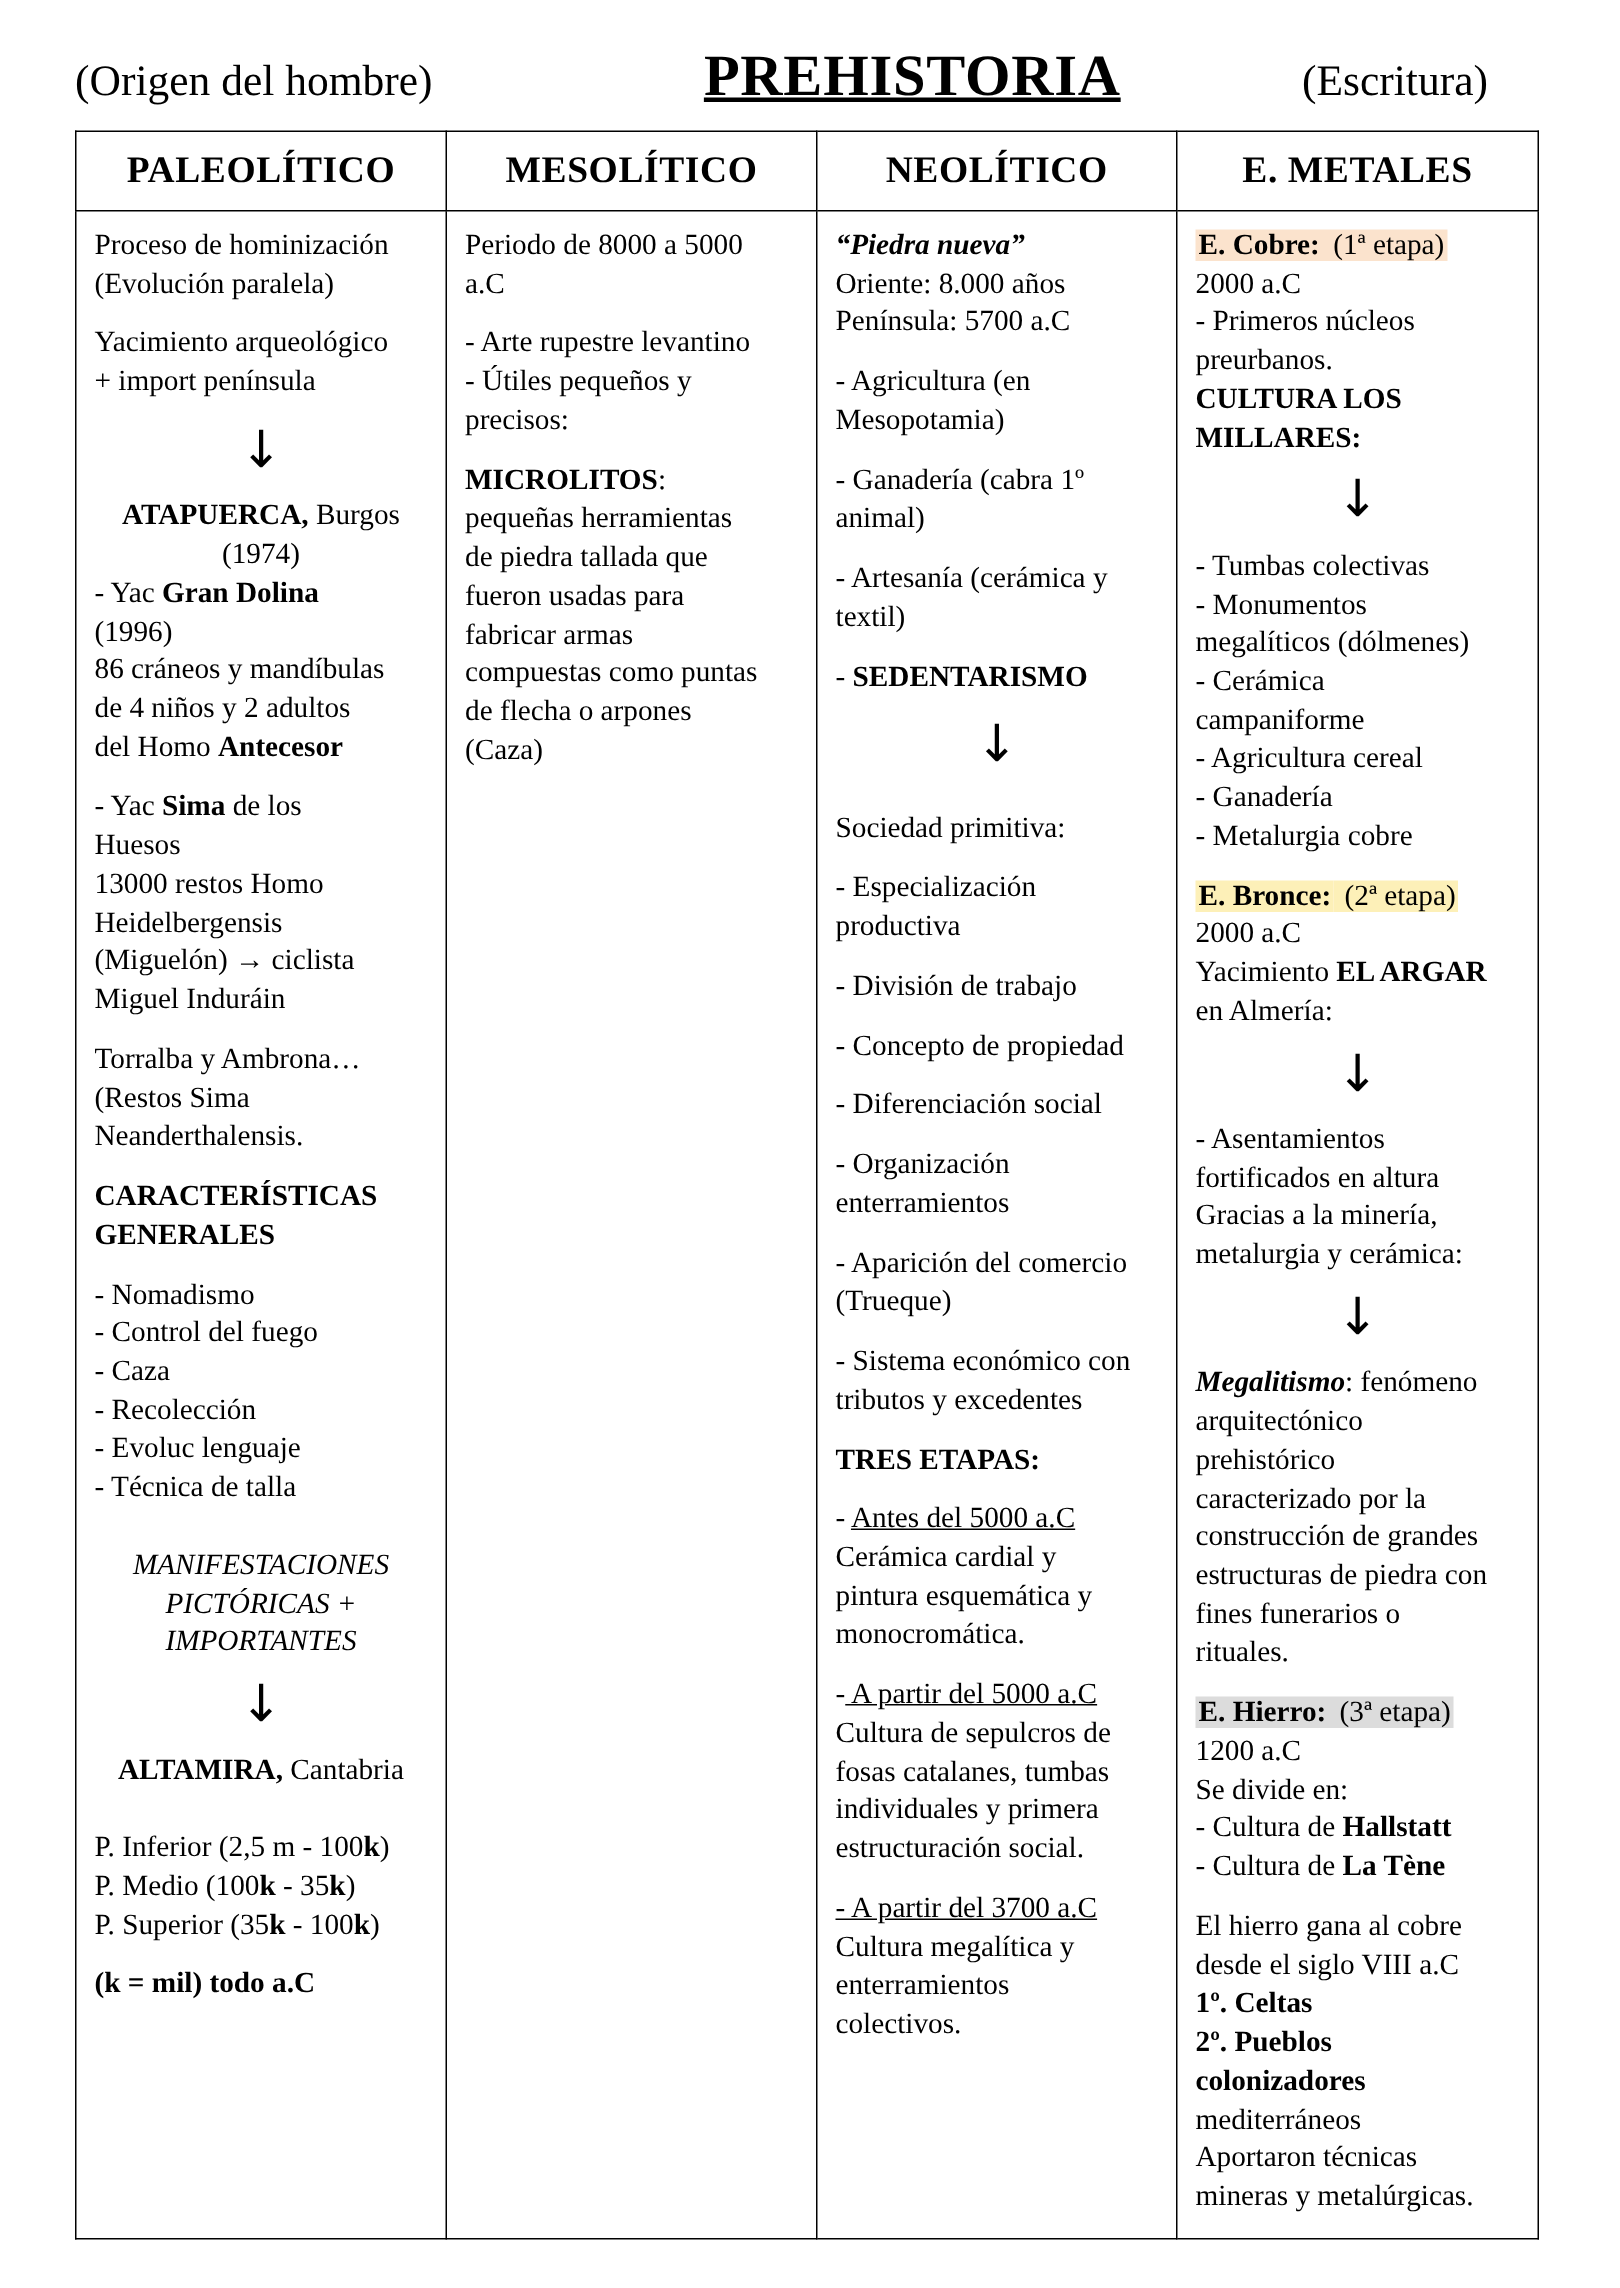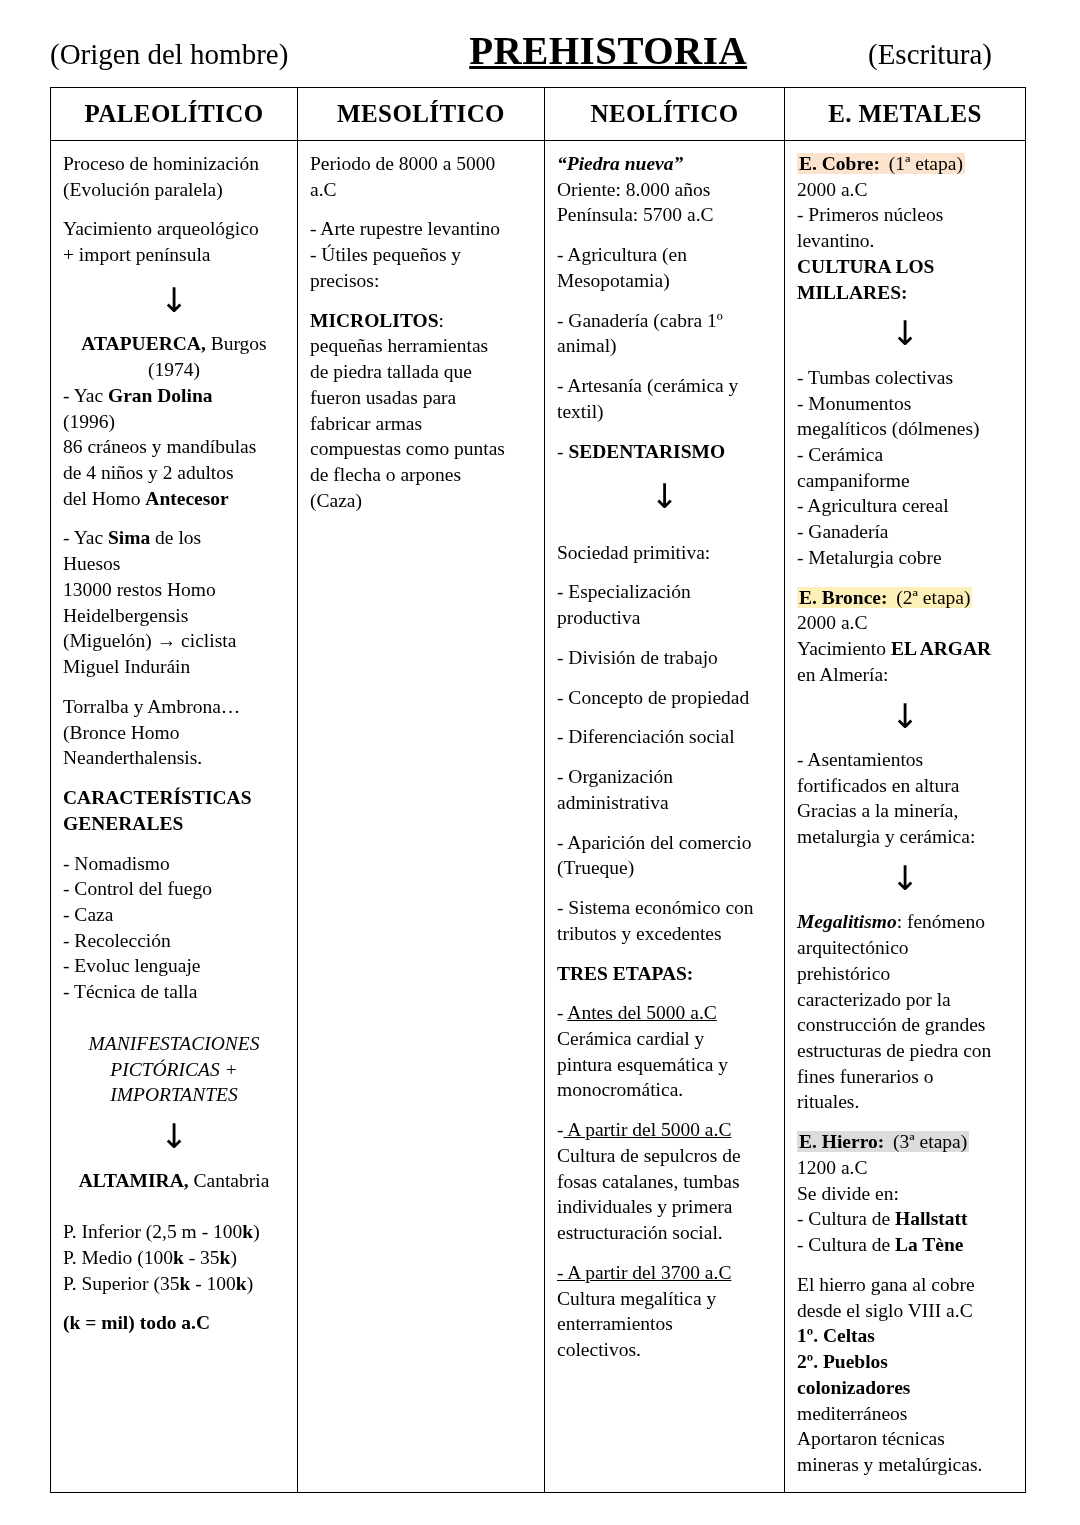--- a/index.html
+++ b/index.html
@@ -140,21 +140,21 @@
           </p>
           <p class="tight">
             <span>- Yac </span><span class="b">Sima</span><span> de los</span>
           </p>
           <p class="tight">Huesos</p>
           <p class="tight">13000 restos Homo</p>
           <p class="tight">Heidelbergensis</p>
           <p class="tight">(Miguelón) → ciclista</p>
           <p class="blk">Miguel Induráin</p>
           <p class="tight">Torralba y Ambrona…</p>
-          <p class="tight">(Bronce Homo</p>
+          <p class="tight">(Restos Sima</p>
           <p class="blk">Neanderthalensis.</p>
           <p class="tight b">CARACTERÍSTICAS</p>
           <p class="blk b">GENERALES</p>
           <p class="tight">- Nomadismo</p>
           <p class="tight">- Control del fuego</p>
           <p class="tight">- Caza</p>
           <p class="tight">- Recolección</p>
           <p class="tight">- Evoluc lenguaje</p>
           <p class="tight">- Técnica de talla</p>
           <div class="big-sp"></div>
@@ -221,21 +221,21 @@
           </p>
           <div class="arrow">↓</div>
           <div class="sp"></div>
           <p class="blk">Sociedad primitiva:</p>
           <p class="blk" style="white-space:pre-line">- Especialización
 productiva</p>
           <p class="blk" style="white-space:pre-line">- División de trabajo</p>
           <p class="blk" style="white-space:pre-line">- Concepto de propiedad</p>
           <p class="blk" style="white-space:pre-line">- Diferenciación social</p>
           <p class="blk" style="white-space:pre-line">- Organización
-administrativa</p>
+enterramientos</p>
           <p class="blk" style="white-space:pre-line">- Aparición del comercio
 (Trueque)</p>
           <p class="blk" style="white-space:pre-line">- Sistema económico con
 tributos y excedentes</p>
           <p class="blk b">TRES ETAPAS:</p>
           <p class="tight">
             <span>- </span><span class="u">Antes del 5000 a.C</span>
           </p>
           <p class="tight">Cerámica cardial y</p>
           <p class="tight">pintura esquemática y</p>
@@ -252,21 +252,21 @@
           <p class="tight">enterramientos</p>
           <p class="tight">colectivos.</p>
         </td>
 
         <td>
           <p class="tight">
             <span class="b hl-peach">E. Cobre:</span><span class="hl-peach"> (1ª etapa)</span>
           </p>
           <p class="tight">2000 a.C</p>
           <p class="tight">- Primeros núcleos</p>
-          <p class="tight">levantino.</p>
+          <p class="tight">preurbanos.</p>
           <p class="tight b">CULTURA LOS</p>
           <p class="tight b">MILLARES:</p>
           <div class="arrow">↓</div>
           <p class="tight">- Tumbas colectivas</p>
           <p class="tight">- Monumentos</p>
           <p class="tight">megalíticos (dólmenes)</p>
           <p class="tight">- Cerámica</p>
           <p class="tight">campaniforme</p>
           <p class="tight">- Agricultura cereal</p>
           <p class="tight">- Ganadería</p>

